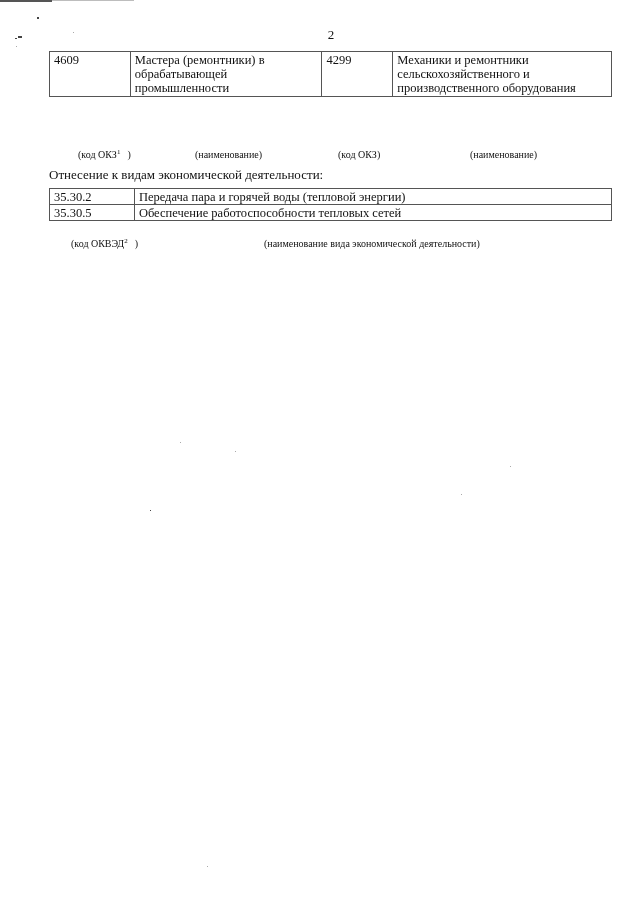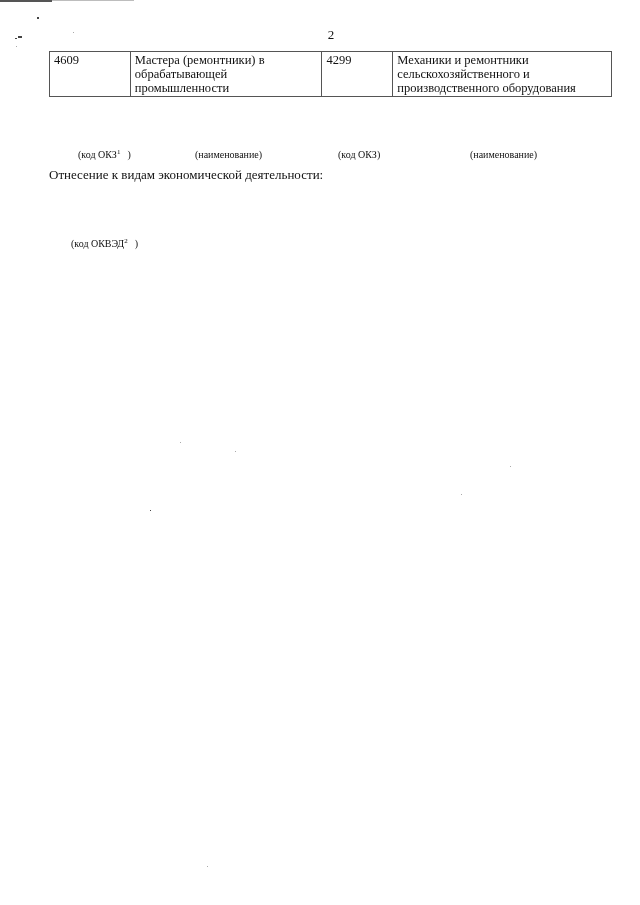--- a/index.html
+++ b/index.html
@@ -124,18 +124,27 @@
 </div>
 
 <div class="section-heading">Отнесение к видам экономической деятельности:</div>
 
 <table class="doc-table" id="okved-table">
   <colgroup>
       <col class="c1">
       <col class="c2">
     </colgroup>
   <tbody>
+      <tr>
+    <td>35.30.2</td>
+    <td>Передача пара и горячей воды (тепловой энергии)</td>
+  </tr>
+  <tr>
+    <td>35.30.5</td>
+    <td>Обеспечение работоспособности тепловых сетей</td>
+  </tr>
 </tbody>
   </table>
 
 <div class="caption-row" style="left:0;top:238px;width:548px;height:12px;">
   <span style="left:57px;"><span style="position:static">(код ОКВЭД</span><sup>2</sup><span style="position:static">)</span></span>
+  <span style="left:257px;">(наименование вида экономической деятельности)</span>
 </div>
 
 </body></html>

